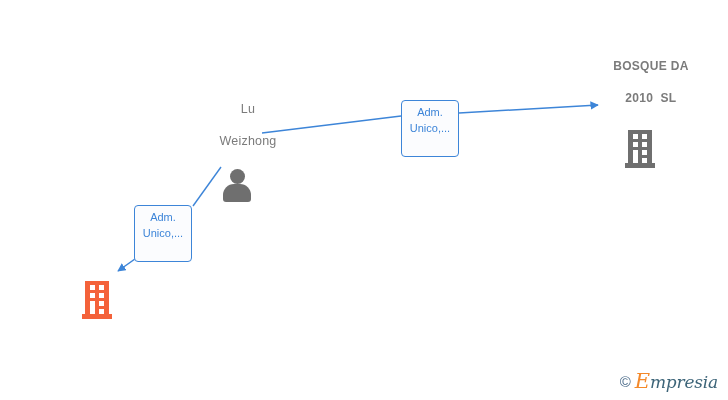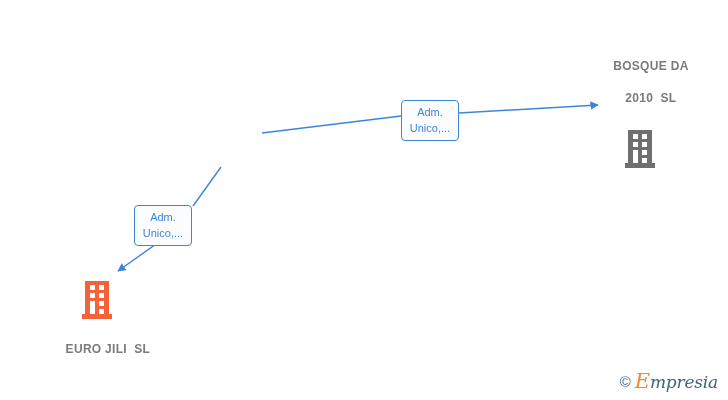--- a/index.html
+++ b/index.html
@@ -116,21 +116,21 @@
   
   .edge-label {
     position: absolute;
     border: 1px solid #3d85d8;
     border-radius: 4px;
     background: #fbfcfe;
     color: #3d85d8;
     font-size: 11px;
     line-height: 16px;
     text-align: center;
-    padding: 3px 6px 4px 6px;
+    padding: 3px 6px 20px 6px;
     box-sizing: border-box;
     white-space: nowrap;
   }
   .edge-label .l1,
   .edge-label .l2 { display: block; }
 
   
   #watermark {
     position: absolute;
     right: 10px;
@@ -169,20 +169,30 @@
       </marker>
     </defs>
 
     <line x1="262" y1="133" x2="401" y2="116" stroke="#3d85d8" stroke-width="1.4"></line>
     <line x1="459" y1="113" x2="598" y2="105" stroke="#3d85d8" stroke-width="1.4" marker-end="url(#arrow)"></line>
 
     <line x1="221" y1="167" x2="193" y2="206" stroke="#3d85d8" stroke-width="1.4"></line>
     <line x1="166" y1="237" x2="118" y2="271" stroke="#3d85d8" stroke-width="1.4" marker-end="url(#arrow)"></line>
   </svg>
 
+  <div class="node" style="left:177px; top:85px; width:120px;">
+    <div class="node-label">
+      <span>Lu</span><br>
+      <span>Weizhong</span>
+    </div>
+    <div class="person-icon">
+      <span class="head"></span>
+      <span class="body"></span>
+    </div>
+  </div>
 
   <div class="node" style="left:570px; top:42px; width:140px;">
     <div class="node-label company">
       <span>BOSQUE DA</span><br>
       <span>2010  SL</span>
     </div>
     <div class="building-icon gray" style="margin-top:8px;">
       <span class="tower"></span>
       <span class="win" style="left:8px;  top:4px;"></span>
       <span class="win" style="left:17px; top:4px;"></span>
@@ -202,23 +212,20 @@
       <span class="win" style="left:8px;  top:4px;"></span>
       <span class="win" style="left:17px; top:4px;"></span>
       <span class="win" style="left:8px;  top:12px;"></span>
       <span class="win" style="left:17px; top:12px;"></span>
       <span class="win" style="left:8px;  top:20px;"></span>
       <span class="win" style="left:17px; top:20px;"></span>
       <span class="win" style="left:17px; top:28px;"></span>
       <span class="door" style="left:8px;"></span>
       <span class="plinth"></span>
     </div>
-    <div class="node-label company" style="margin-top:6px;">
-      <span>EURO JILI  SL</span>
-    </div>
   </div>
 
   <div class="edge-label" style="left:401px; top:100px; width:58px;">
     <span class="l1">Adm.</span>
     <span class="l2">Unico,...</span>
   </div>
 
   <div class="edge-label" style="left:134px; top:205px; width:58px;">
     <span class="l1">Adm.</span>
     <span class="l2">Unico,...</span>

